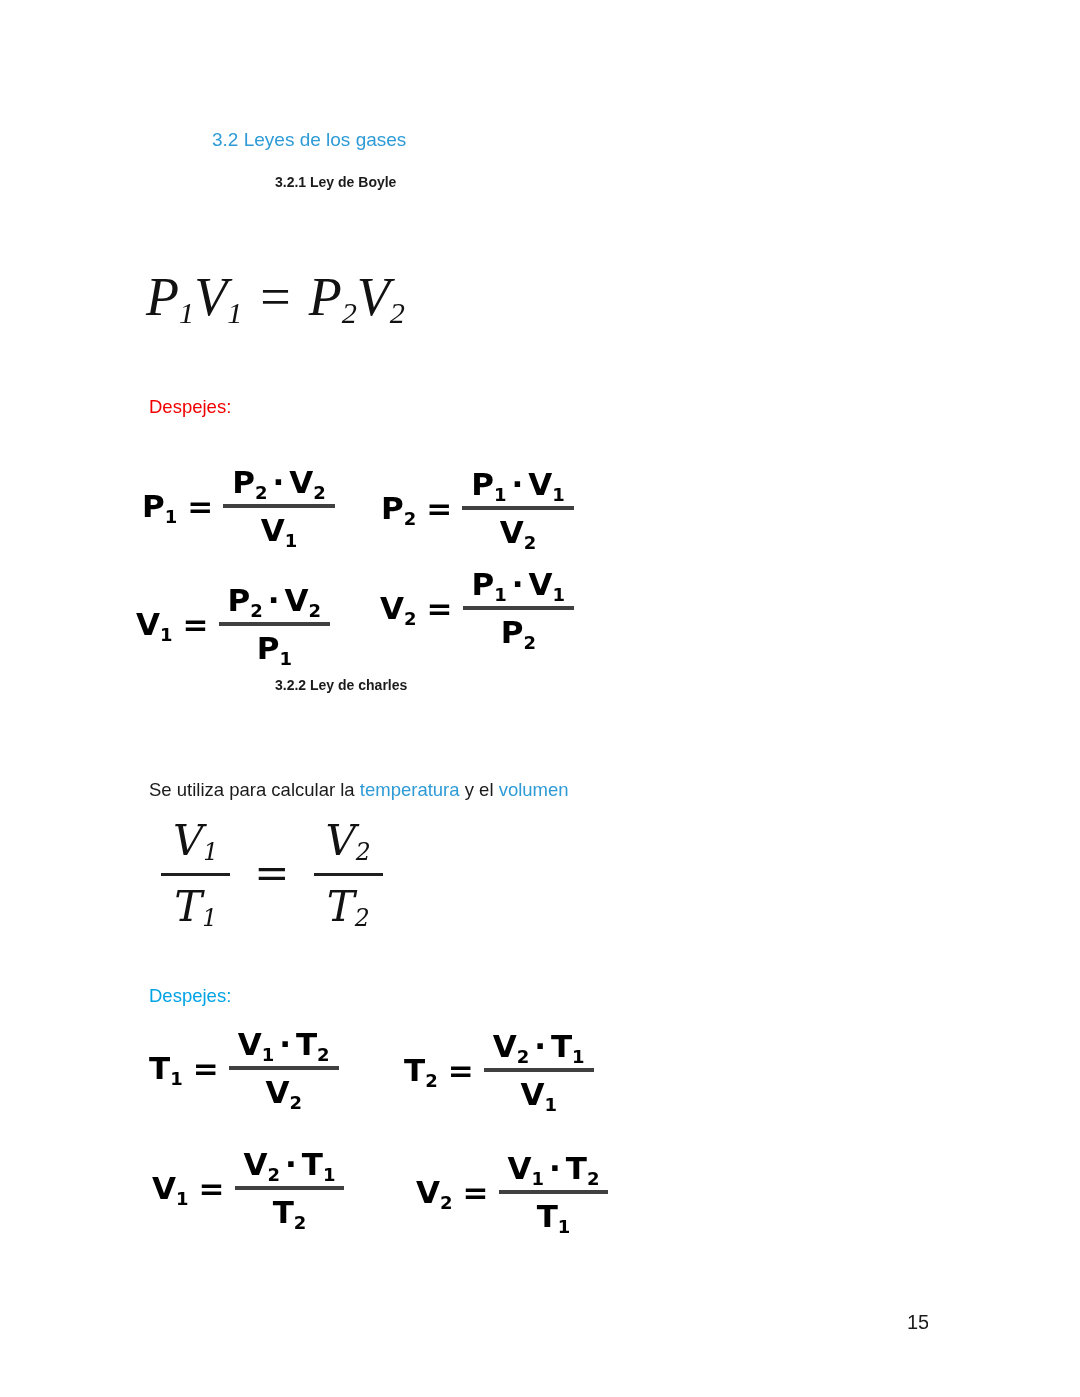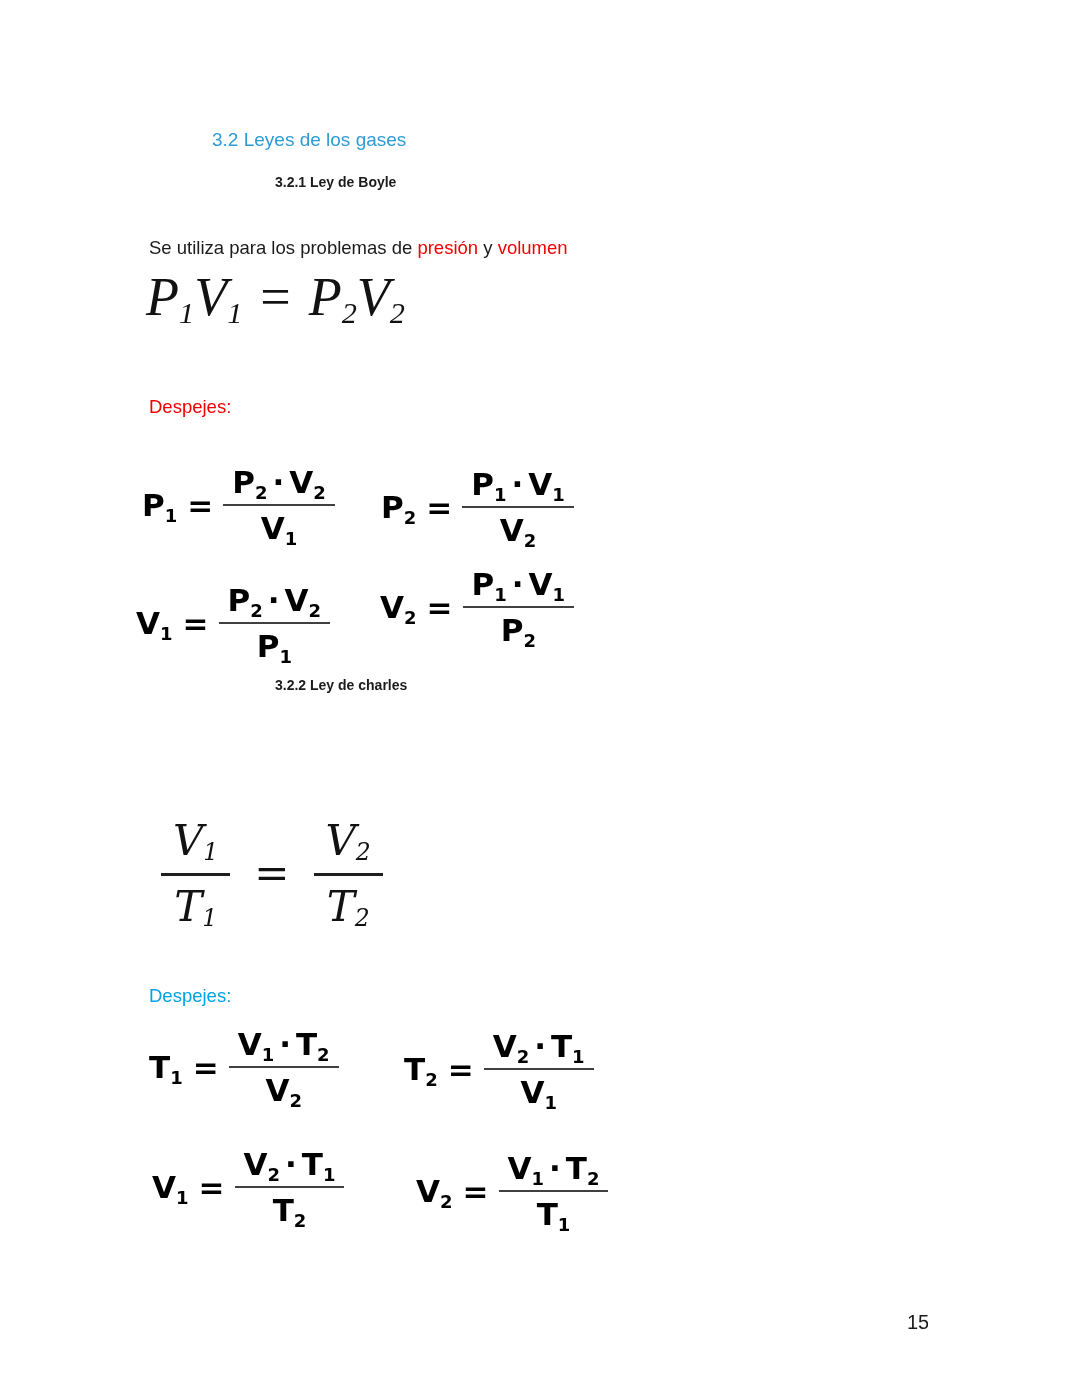--- a/index.html
+++ b/index.html
@@ -30,21 +30,21 @@
   .mathfrac{display:inline-flex;flex-direction:column;align-items:center;}
   .mathfrac .num{padding:0 12px 8px;border-bottom:3px solid #1f1f1f;}
   .mathfrac .den{padding-top:6px;}
 
   
   .hw{display:inline-flex;align-items:center;
       font-family:"DejaVu Sans","Liberation Sans",sans-serif;font-weight:700;font-size:31px;color:#000;}
   .hw sub{font-size:0.58em;line-height:0;vertical-align:-0.35em;}
   .hw .eq{margin:0 10px;}
   .hw .frac{display:inline-flex;flex-direction:column;align-items:center;}
-  .hw .num{padding:0 9px 4px;border-bottom:2px solid #404040;white-space:nowrap;}
+  .hw .num{padding:0 9px 4px;border-bottom:4px solid #404040;white-space:nowrap;}
   .hw .den{padding-top:4px;}
   .hw .dot{margin:0 5px;}
 
   
   .pos-heading{left:212px;top:129px;}
   .pos-boyle-title{left:275px;top:174px;}
   .pos-boyle-intro{left:149px;top:218px;}
   .pos-boyle-formula{left:146px;top:266px;}
   .pos-despejes-red{left:149px;top:396px;}
   .pos-b0{left:142px;top:464px;}
@@ -63,21 +63,20 @@
 </style>
 </head>
 <body>
 
 <div class="page">
 
   <div class="abs heading pos-heading">3.2 Leyes de los gases</div>
 
   <div class="abs subheading pos-boyle-title">3.2.1 Ley de Boyle</div>
 
-  <p class="abs intro pos-boyle-intro"><span>Se utiliza para los problemas de </span><span class="red">presión</span><span> y </span><span class="red">volumen</span></p>
 
   <div class="abs math-serif pos-boyle-formula"><span>P</span><sub>1</sub><span>V</span><sub>1</sub><span class="eq">=</span><span>P</span><sub>2</sub><span>V</span><sub>2</sub></div>
 
   <div class="abs label red pos-despejes-red">Despejes:</div>
 
   <div class="abs hw pos-b0">
     <span class="lhs"><span>P</span><sub>1</sub></span>
     <span class="eq">=</span>
     <span class="frac">
       <span class="num"><span>P</span><sub>2</sub><span class="dot">·</span><span>V</span><sub>2</sub></span>
@@ -107,20 +106,21 @@
     <span class="lhs"><span>V</span><sub>2</sub></span>
     <span class="eq">=</span>
     <span class="frac">
       <span class="num"><span>P</span><sub>1</sub><span class="dot">·</span><span>V</span><sub>1</sub></span>
       <span class="den"><span>P</span><sub>2</sub></span>
     </span>
   </div>
 
   <div class="abs subheading pos-charles-title">3.2.2 Ley de charles</div>
 
+  <p class="abs intro pos-charles-intro"><span>Se utiliza para calcular la </span><span class="termblue">temperatura</span><span> y el </span><span class="termblue">volumen</span></p>
 
   <div class="abs charles-formula pos-charles-formula">
     <span class="mathfrac">
       <span class="num"><span>V</span><sub>1</sub></span>
       <span class="den"><span>T</span><sub>1</sub></span>
     </span>
     <span class="eq">=</span>
     <span class="mathfrac">
       <span class="num"><span>V</span><sub>2</sub></span>
       <span class="den"><span>T</span><sub>2</sub></span>

